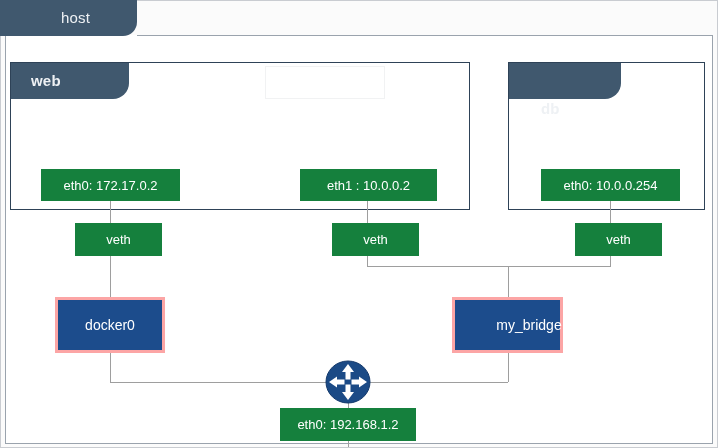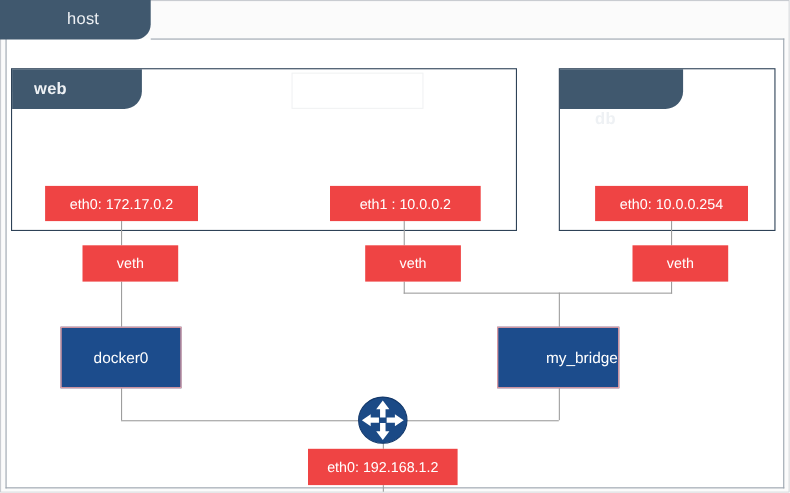--- a/index.html
+++ b/index.html
@@ -105,21 +105,21 @@
     position: absolute;
     background: #9e9e9e;
   }
   .line-v { width: 1px; }
   .line-h { height: 1px; }
 
   
   .iface {
     position: absolute;
     box-sizing: border-box;
-    background: #ef4444;
+    background: #15803d;
     color: #ffffff;
     font-size: 13px;
     display: flex;
     align-items: center;
     justify-content: center;
     text-align: center;
     white-space: nowrap;
   }
 
   #if-web-eth0 { left: 41px;  top: 169px; width: 139px; height: 32px; }
@@ -130,21 +130,21 @@
   .veth { position: absolute; width: 87px; height: 33px; }
   #veth-1 { left: 75px;  top: 223px; }
   #veth-2 { left: 332px; top: 223px; }
   #veth-3 { left: 575px; top: 223px; }
 
   
   .bridge {
     position: absolute;
     box-sizing: border-box;
     background: #1c4c8c;
-    border: 1px solid #fca5a5;
+    border: 3px solid #fca5a5;
     color: #ffffff;
     font-size: 14px;
     display: flex;
     align-items: center;
     justify-content: center;
     white-space: nowrap;
   }
   #bridge-docker0  { left: 55px;  top: 297px; width: 110px; height: 56px; }
   #bridge-mybridge { left: 452px; top: 297px; width: 111px; height: 56px; padding-left: 43px; }
 

